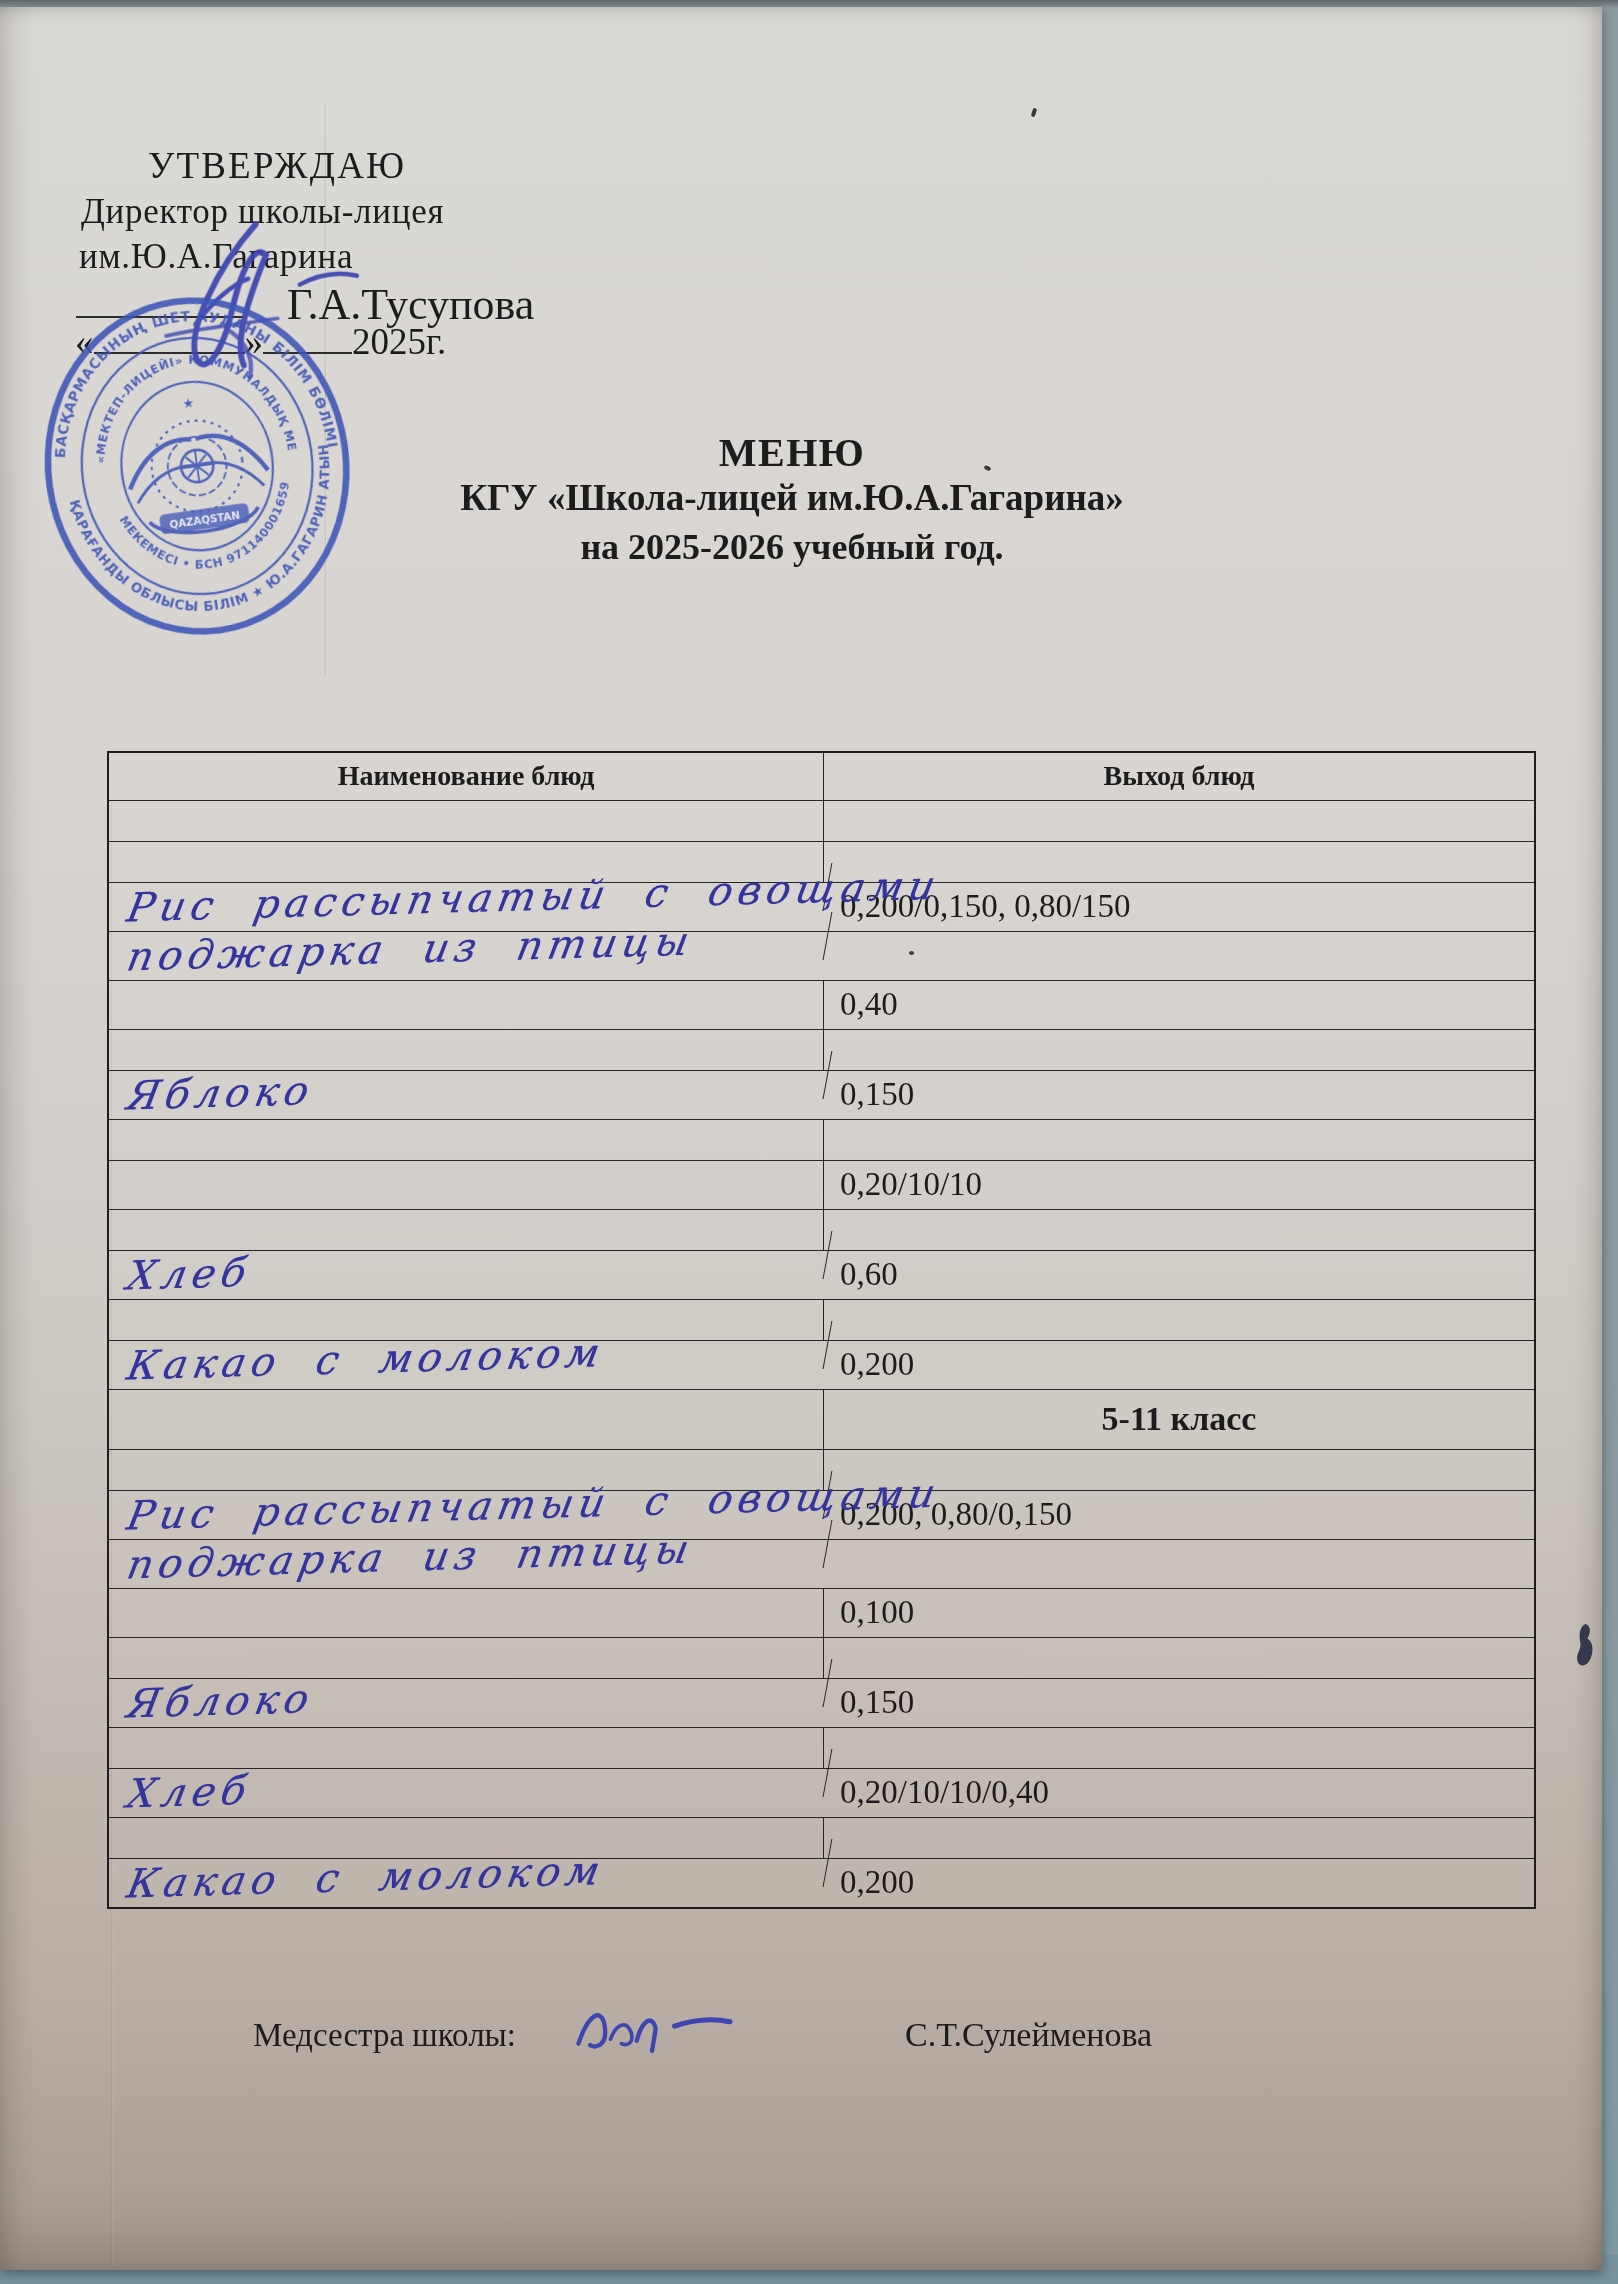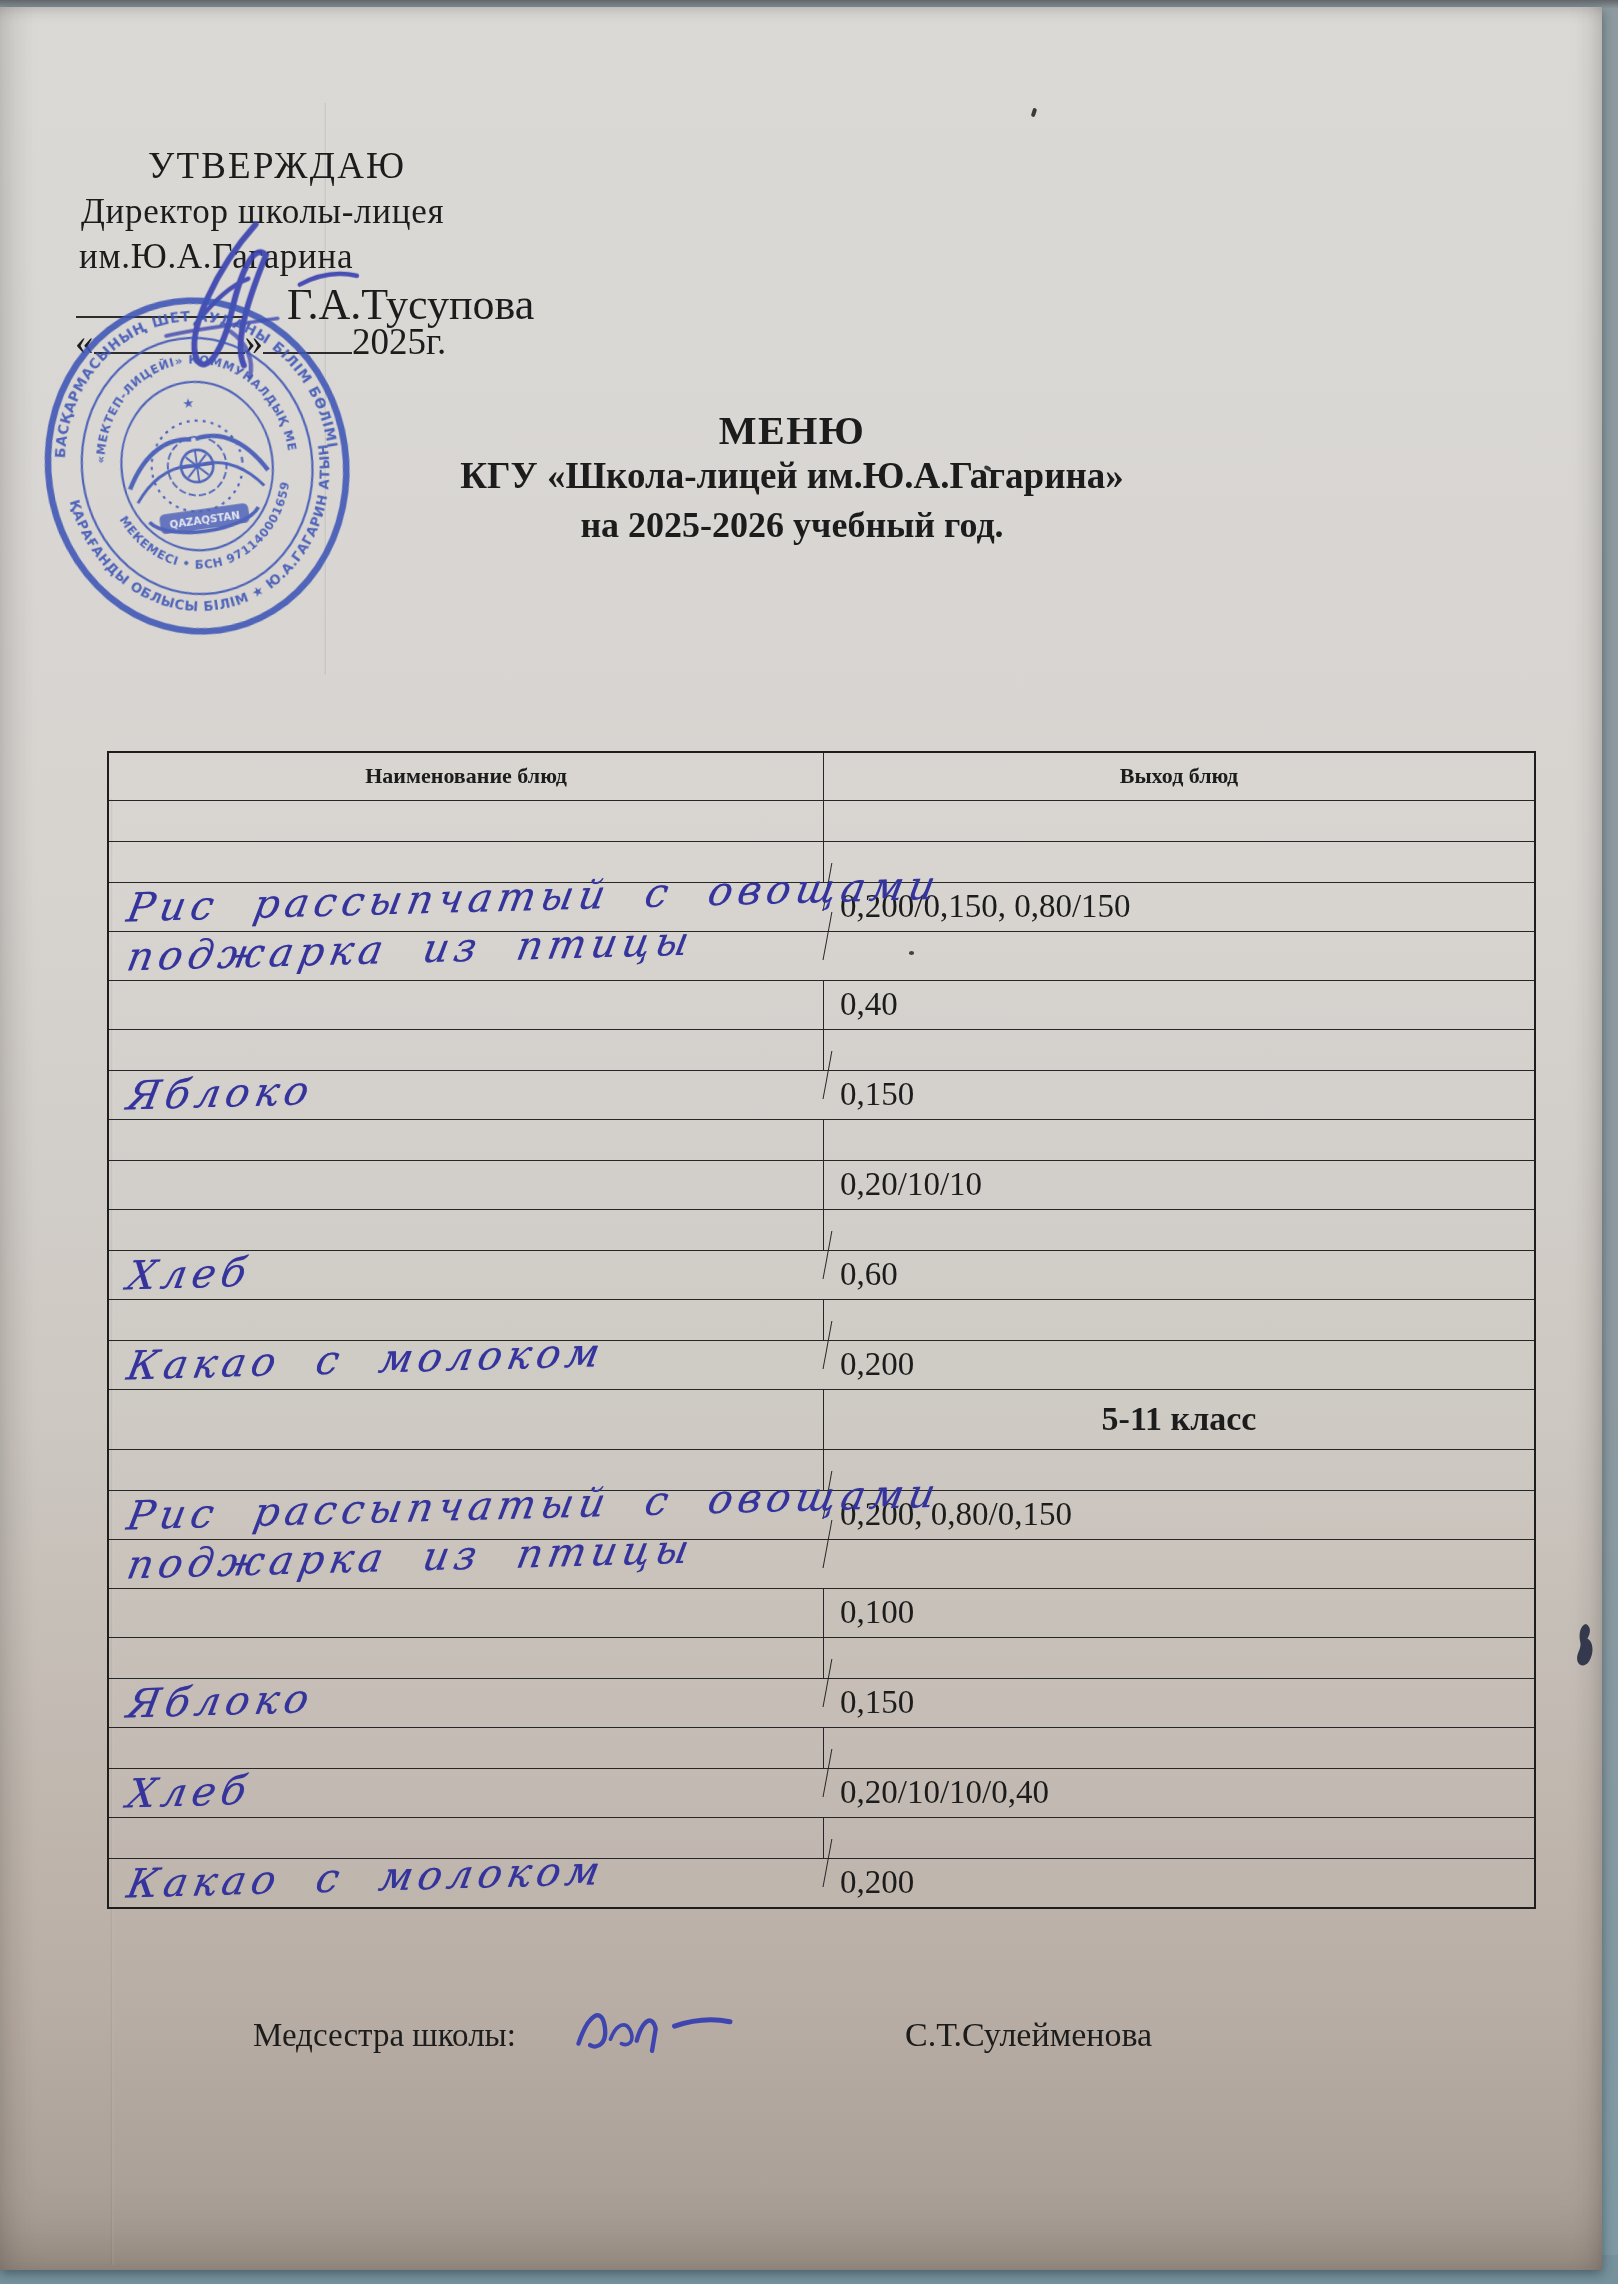--- a/index.html
+++ b/index.html
@@ -34,39 +34,39 @@
   .appr-l2{left:81px;top:192px;}
   .appr-l3{left:79px;top:237px;}
   .sig-name{position:absolute;left:287px;top:279px;font-size:44px;white-space:nowrap;}
   .sig-underline{position:absolute;left:76px;top:290px;width:167px;height:26px;border-bottom:2.9px solid #2d2d2d;}
   .date-row{position:absolute;left:75px;top:320px;font-size:37px;white-space:nowrap;}
   .date-row .uline{display:inline-block;border-bottom:2.9px solid #2d2d2d;height:32px;vertical-align:baseline;}
   .date-row .u1{width:151px;}
   .date-row .u2{width:89px;}
 
   
-  .title-block{position:absolute;left:279px;top:407px;width:1026px;text-align:center;font-weight:bold;}
+  .title-block{position:absolute;left:279px;top:429px;width:1026px;text-align:center;font-weight:bold;}
   .title-heading{font-size:40px;letter-spacing:1.5px;}
   .title-l1{font-size:37px;text-align:center;}
   .title-l2{font-size:36px;margin-top:7.3px;}
 
   
   .stamp{position:absolute;left:38px;top:295px;opacity:.88;transform:rotate(-8deg);}
   .dir-sign{position:absolute;left:144px;top:214px;}
   .nurse-sign{position:absolute;left:563px;top:1997px;}
 
   
   .menu-table{position:absolute;left:107px;top:751px;width:1425px;border:2.2px solid #1d1d1d;background:rgba(255,255,255,0.04);}
   .trow{display:flex;border-bottom:1.5px solid #262626;}
   .trow:last-child{border-bottom:none;}
   .cell{position:relative;box-sizing:border-box;}
   .cell.left{width:715px;border-right:1.5px solid #262626;}
   .cell.right{flex:1;}
   .trow.headerrow{height:47px;}
-  .trow.headerrow .cell{font-weight:bold;font-size:22px;text-align:center;line-height:45px;}
+  .trow.headerrow .cell{font-weight:bold;font-size:28px;text-align:center;line-height:45px;}
   .trow.spacer{height:40px;}
   .trow.section{height:59px;}
   .trow.section .cell.right{font-weight:bold;font-size:34px;text-align:center;line-height:57px;}
   .trow.item{height:48px;}
   .trow.item .cell.right{font-size:33px;line-height:47px;padding-left:16px;white-space:nowrap;}
   .trow.item .cell.left{font-size:33px;line-height:47px;padding-left:19px;}
   .trow.item .cell.left.handwritten{
     font-family:"DejaVu Serif", serif;font-style:italic;
     font-size:40px;color:#34349c;letter-spacing:5.1px;word-spacing:17.6px;
     transform:skewX(-12deg) rotate(-1.6deg);transform-origin:left center;

